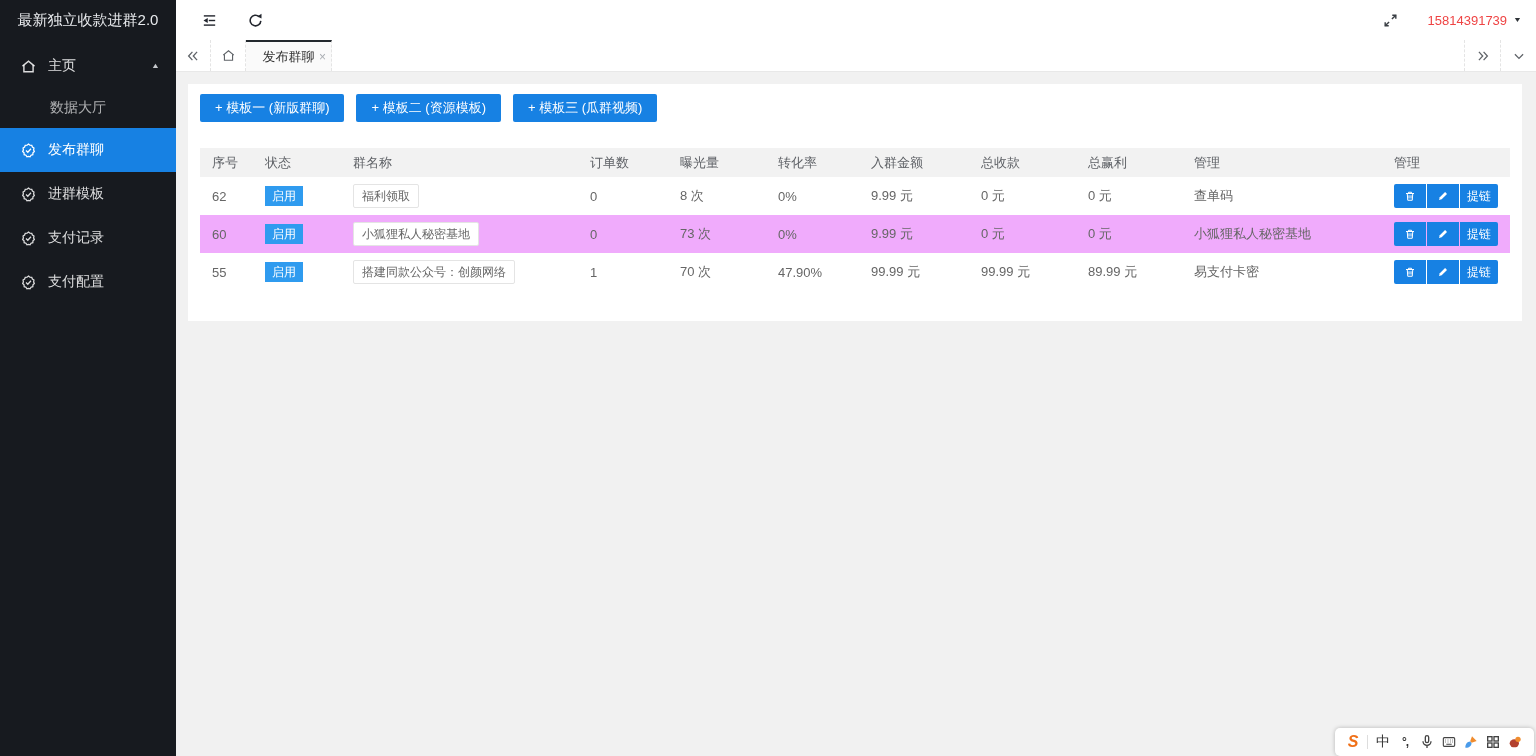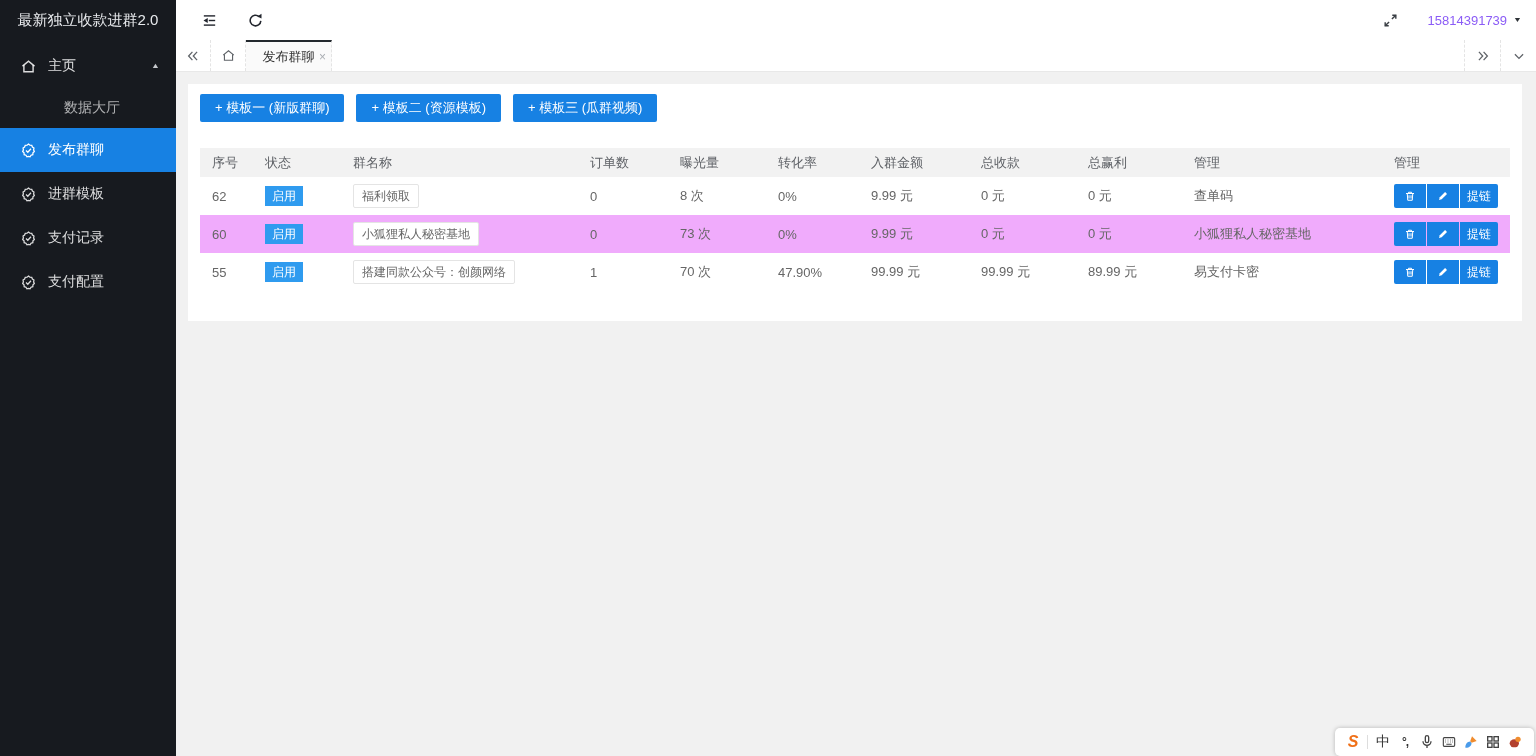--- a/index.html
+++ b/index.html
@@ -7,39 +7,39 @@
     font-family:"Liberation Sans","DejaVu Sans",sans-serif; background:#f1f1f1; }
   .app { display:flex; width:1536px; height:756px; }
 
   
   .sidebar { width:176px; height:756px; background:#171a1f; flex:0 0 176px; }
   .logo { height:40px; display:flex; align-items:center; justify-content:center;
     color:#e8eaed; font-size:15px; white-space:nowrap; }
   .menu { padding-top:4px; }
   .menu-item { height:44px; display:flex; align-items:center; padding:0 16px 0 20px;
     color:rgba(255,255,255,.85); font-size:14px; cursor:pointer; position:relative; }
-  .menu-item.sub { height:40px; padding-left:64px; color:rgba(255,255,255,.65); }
+  .menu-item.sub { height:40px; padding-left:50px; color:rgba(255,255,255,.65); }
   .menu-item.active { background:#1781e3; color:#fff; }
   .mi-icon { width:17px; height:17px; margin-right:11px; display:inline-flex; }
   .mi-icon svg { width:17px; height:17px; }
   .mi-label { flex:1 1 auto; }
   .mi-caret { font-size:9px; color:#c6c9cd; margin-left:auto; transform:scaleY(.8); }
 
   
   .main { flex:1 1 auto; display:flex; flex-direction:column; background:#f1f1f1; }
 
   .topbar { height:40px; background:#fff; display:flex; align-items:center; padding:0 14px 0 20px; }
   .icon-btn { width:26px; height:26px; display:inline-flex; align-items:center; justify-content:center;
     color:#23262e; cursor:pointer; }
   .icon-btn svg { width:17px; height:17px; }
   .topbar .icon-btn + .icon-btn { margin-left:20px; }
   .topbar-right { margin-left:auto; display:flex; align-items:center; }
   .fullscreen-btn { color:#3a3f45; margin-right:24px; }
   .user-dd { display:flex; align-items:center; cursor:pointer; }
-  .user-name { font-size:13px; color:#8b5cf6; }
+  .user-name { font-size:13px; color:#ef4444; }
   .user-caret { font-size:9px; color:#2e3338; margin-left:6px; transform:scaleY(.8); }
 
   .tabbar { height:32px; background:#fff; border-bottom:1px solid #e8e8e8; display:flex; align-items:stretch; }
   .tab-cell { display:flex; align-items:center; justify-content:center; color:#5f6368; cursor:pointer; }
   .tab-nav { width:35px; border-right:1px dashed #e4e4e4; }
   .tab-nav svg { width:14px; height:14px; }
   .tab-home { width:35px; border-right:1px dashed #e4e4e4; }
   .tab-home svg { width:15px; height:15px; }
   .tab-item { width:86px; background:#fafafa; border-top:2px solid #23292e;
     border-right:1px dashed #e4e4e4; position:relative; font-size:13px; color:#333; }

